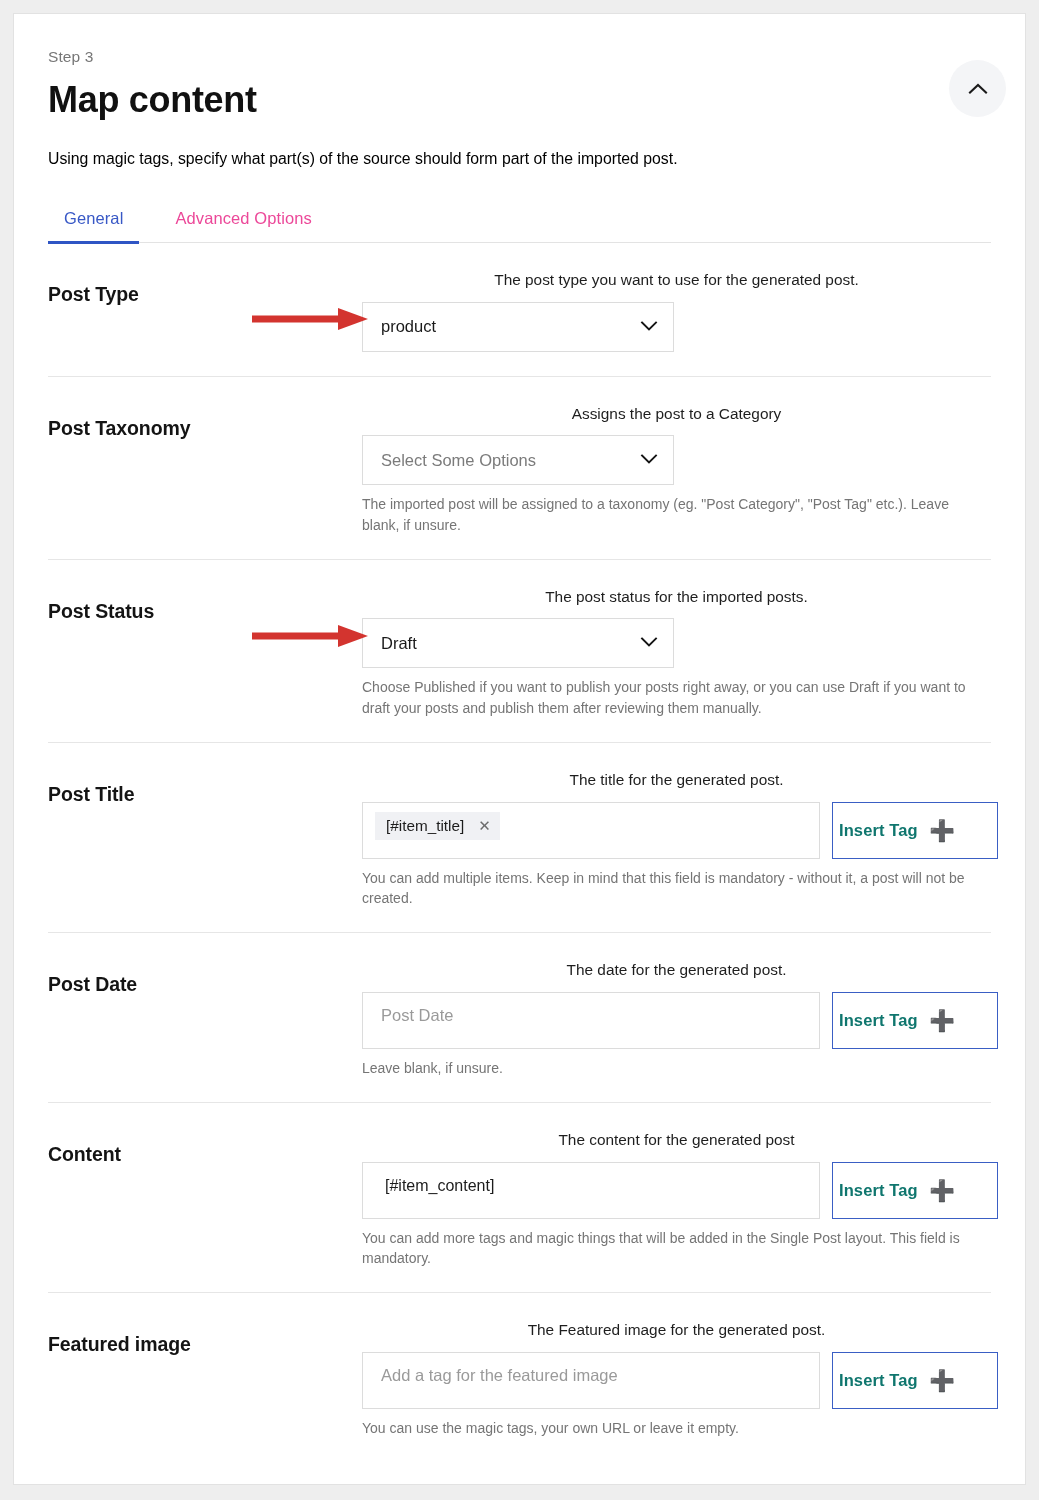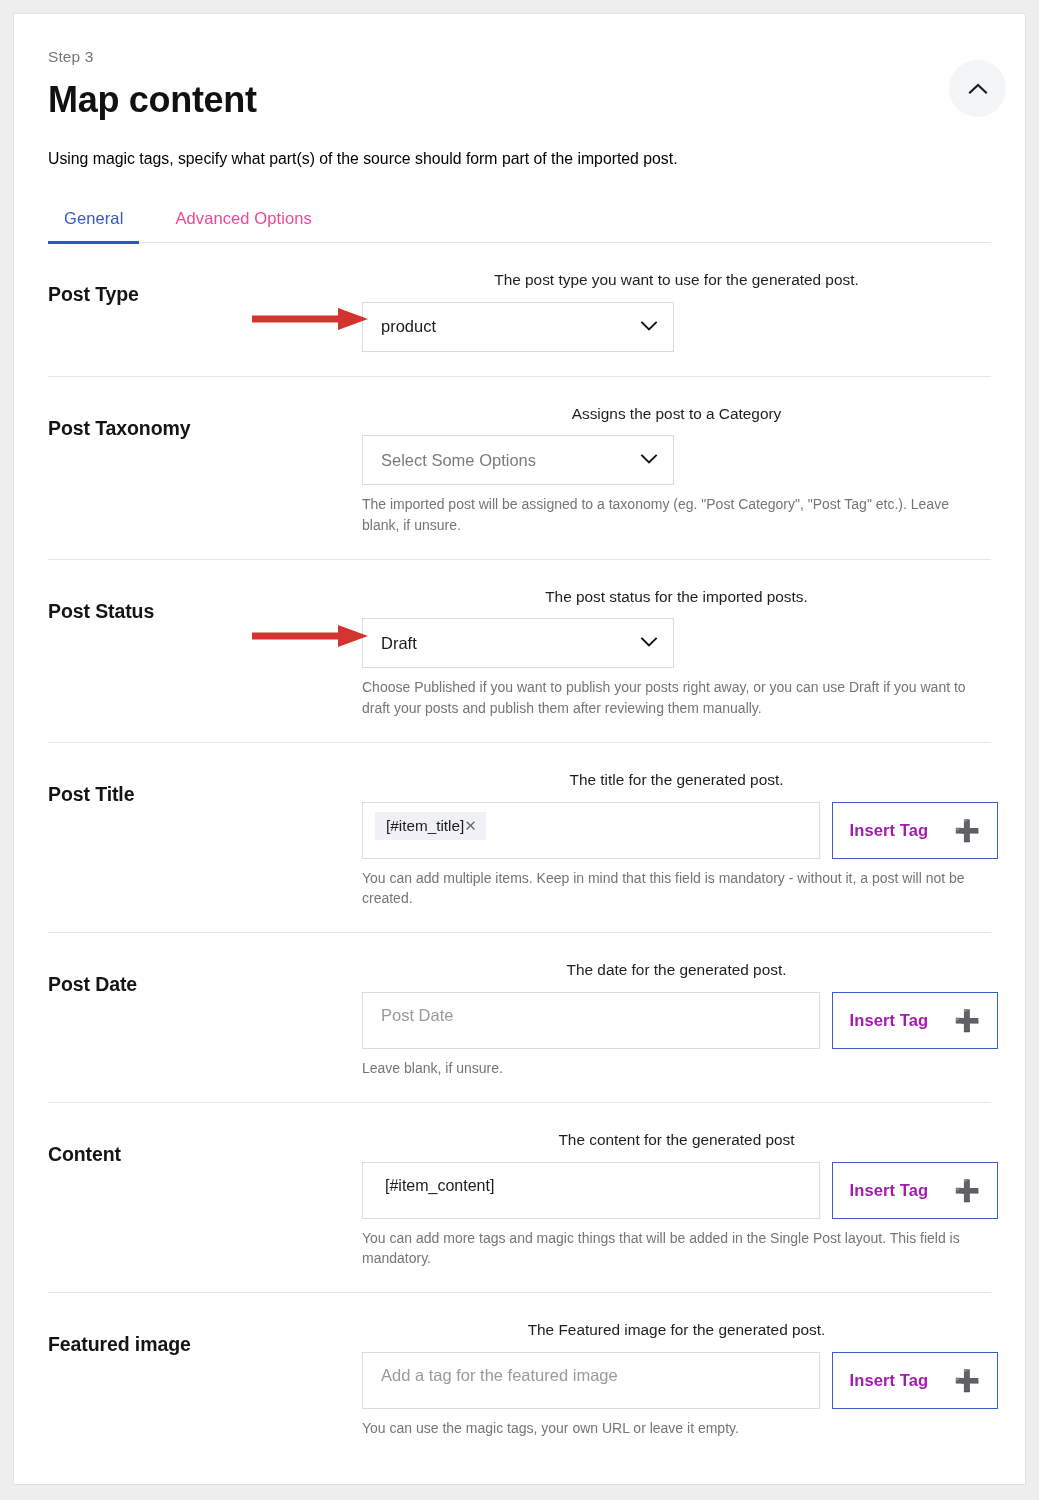--- a/index.html
+++ b/index.html
@@ -178,21 +178,21 @@
     padding: 9px 12px;
     display: flex;
     align-items: flex-start;
     flex-wrap: wrap;
     gap: 6px;
     cursor: text;
   }
   .tag-chip {
     display: inline-flex;
     align-items: center;
-    gap: 0;
+    gap: 14px;
     background: #f0f1f4;
     padding: 5px 9px 5px 11px;
     font-size: 15.3px;
     color: #1c1c1c;
   }
   .chip-x {
     color: #6c6c6c;
     font-size: 15px;
     cursor: pointer;
     line-height: 1;
@@ -207,28 +207,28 @@
     color: #9a9a9a;
     padding: 4px 0 0 6px;
   }
 
   .insert-tag-btn {
     flex: 0 0 auto;
     width: 166px;
     min-height: 57px;
     border: 1px solid #3a5ec4;
     background: #ffffff;
-    color: #a21caf;
+    color: #0f766e;
     font-family: inherit;
     font-size: 16.5px;
     font-weight: 700;
     display: flex;
     align-items: center;
-    justify-content: center;
-    gap: 26px;
+    justify-content: flex-start;
+    gap: 12px;
     cursor: pointer;
     letter-spacing: .1px;
   }
   .plus-glyph { font-size: 21px; font-weight: 400; line-height: 1; }
 
   
   .arrow {
     position: absolute;
     pointer-events: none;
   }

